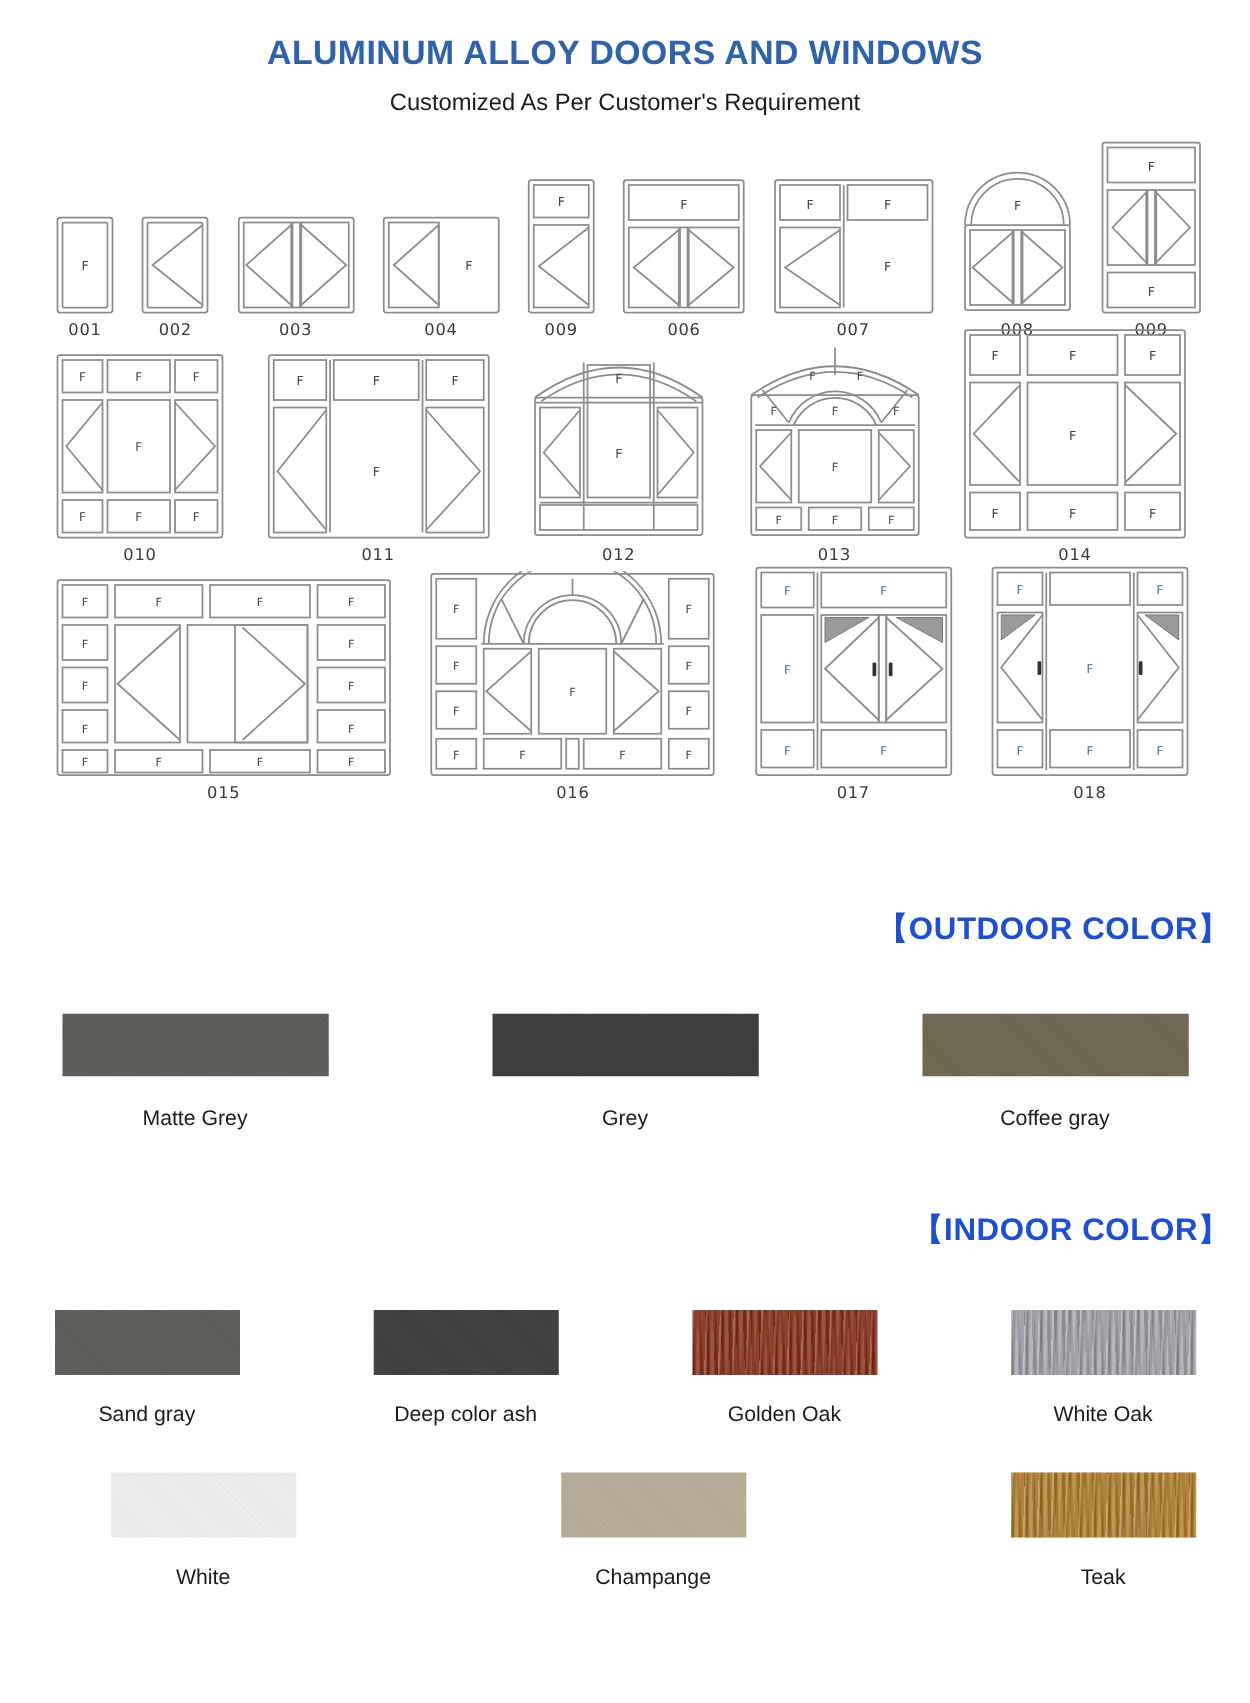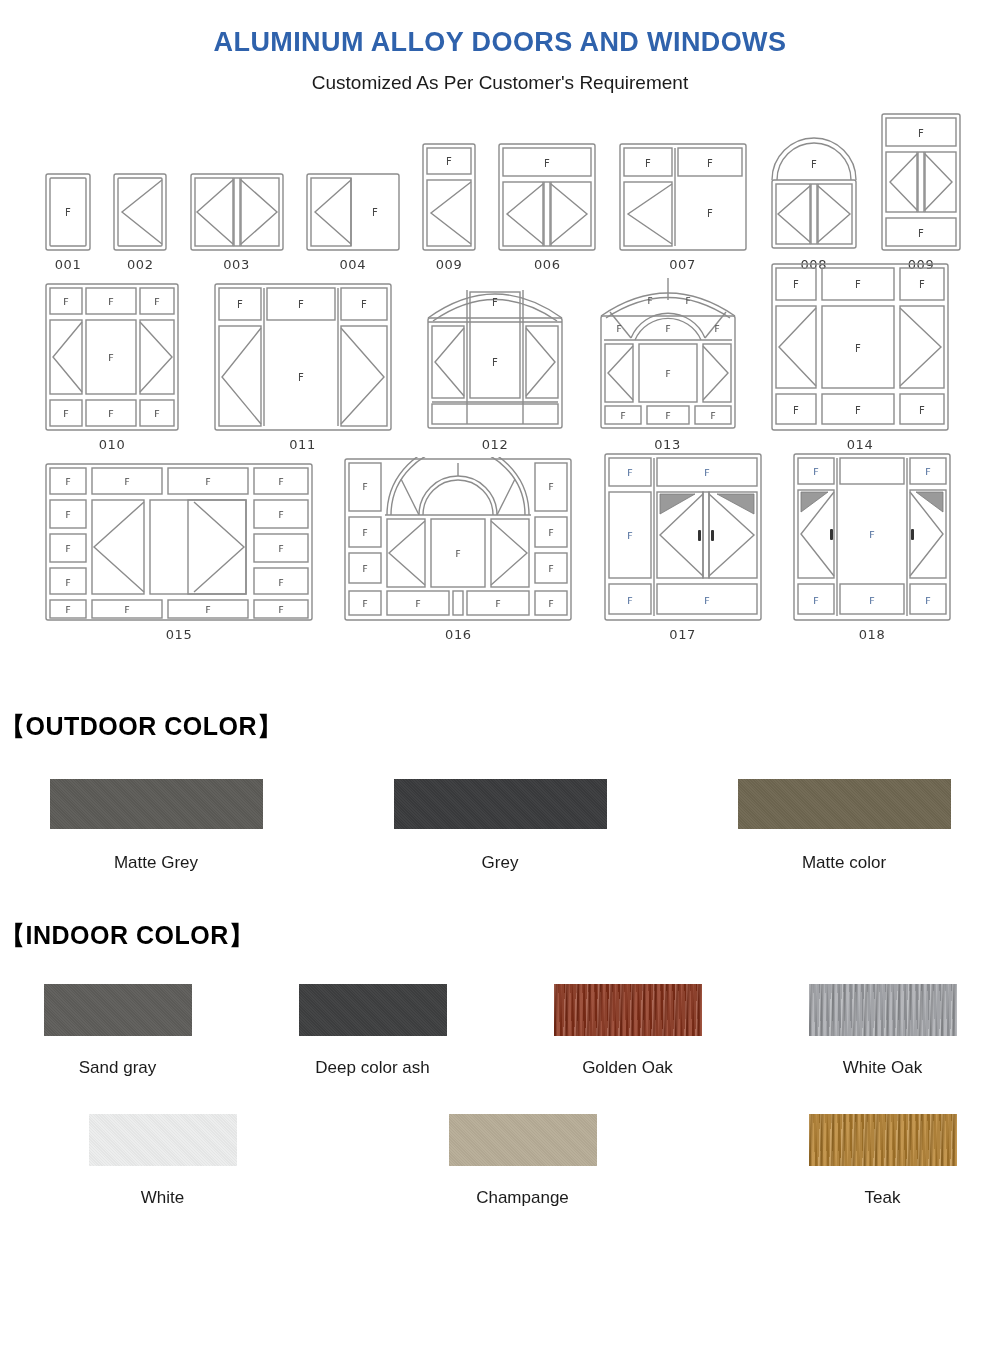--- a/index.html
+++ b/index.html
@@ -29,22 +29,22 @@
   .drow.r3{height:190px;padding:0 18px 0 14px;}
   .dcell{display:flex;flex-direction:column;align-items:center;}
   .dcap{
     font-size:13px;color:#3a3a3a;margin-top:5px;
     letter-spacing:.6px;font-family:"DejaVu Sans", sans-serif;
   }
   .dsvg{display:block;}
 
   
   .sect-head{
-    text-align:left;font-size:25px;font-weight:bold;
-    color:#000000;letter-spacing:.5px;margin:0;
+    text-align:right;font-size:25px;font-weight:bold;
+    color:#1d4ed8;letter-spacing:.5px;margin:16px;
   }
   .sect-head.outdoor{padding-top:68px;}
   .sect-head.indoor{padding-top:46px;}
 
   
   .sw-row{display:flex;justify-content:space-between;}
   .sw-row.outdoor{padding-top:36px;}
   .sw-row.indoor1{padding-top:32px;gap:20px;}
   .sw-row.indoor2{padding-top:36px;padding-left:45px;}
   .sw-cell{display:flex;flex-direction:column;align-items:center;}
@@ -523,21 +523,21 @@
     <div class="sw-cell od">
       <span class="chip od" style="background: repeating-linear-gradient(45deg, rgba(255, 255, 255, 0.035) 0px, rgba(255, 255, 255, 0.035) 1px, rgba(0, 0, 0, 0.035) 1px, rgba(0, 0, 0, 0.035) 2px), rgb(92, 91, 87);"></span>
       <span class="sw-label">Matte Grey</span>
     </div>
     <div class="sw-cell od">
       <span class="chip od" style="background: repeating-linear-gradient(45deg, rgba(255, 255, 255, 0.035) 0px, rgba(255, 255, 255, 0.035) 1px, rgba(0, 0, 0, 0.035) 1px, rgba(0, 0, 0, 0.035) 2px), rgb(58, 59, 61);"></span>
       <span class="sw-label">Grey</span>
     </div>
     <div class="sw-cell od">
       <span class="chip od" style="background: repeating-linear-gradient(45deg, rgba(255, 255, 255, 0.035) 0px, rgba(255, 255, 255, 0.035) 1px, rgba(0, 0, 0, 0.035) 1px, rgba(0, 0, 0, 0.035) 2px), rgb(111, 103, 81);"></span>
-      <span class="sw-label">Matte color</span>
+      <span class="sw-label">Coffee gray</span>
     </div>
   </div>
 
   <h2 class="sect-head indoor">【INDOOR COLOR】</h2>
 
   <div class="sw-row indoor1">
     <div class="sw-cell id">
       <span class="chip id" style="background: repeating-linear-gradient(45deg, rgba(255, 255, 255, 0.035) 0px, rgba(255, 255, 255, 0.035) 1px, rgba(0, 0, 0, 0.035) 1px, rgba(0, 0, 0, 0.035) 2px), rgb(94, 93, 90);"></span>
       <span class="sw-label">Sand gray</span>
     </div>

